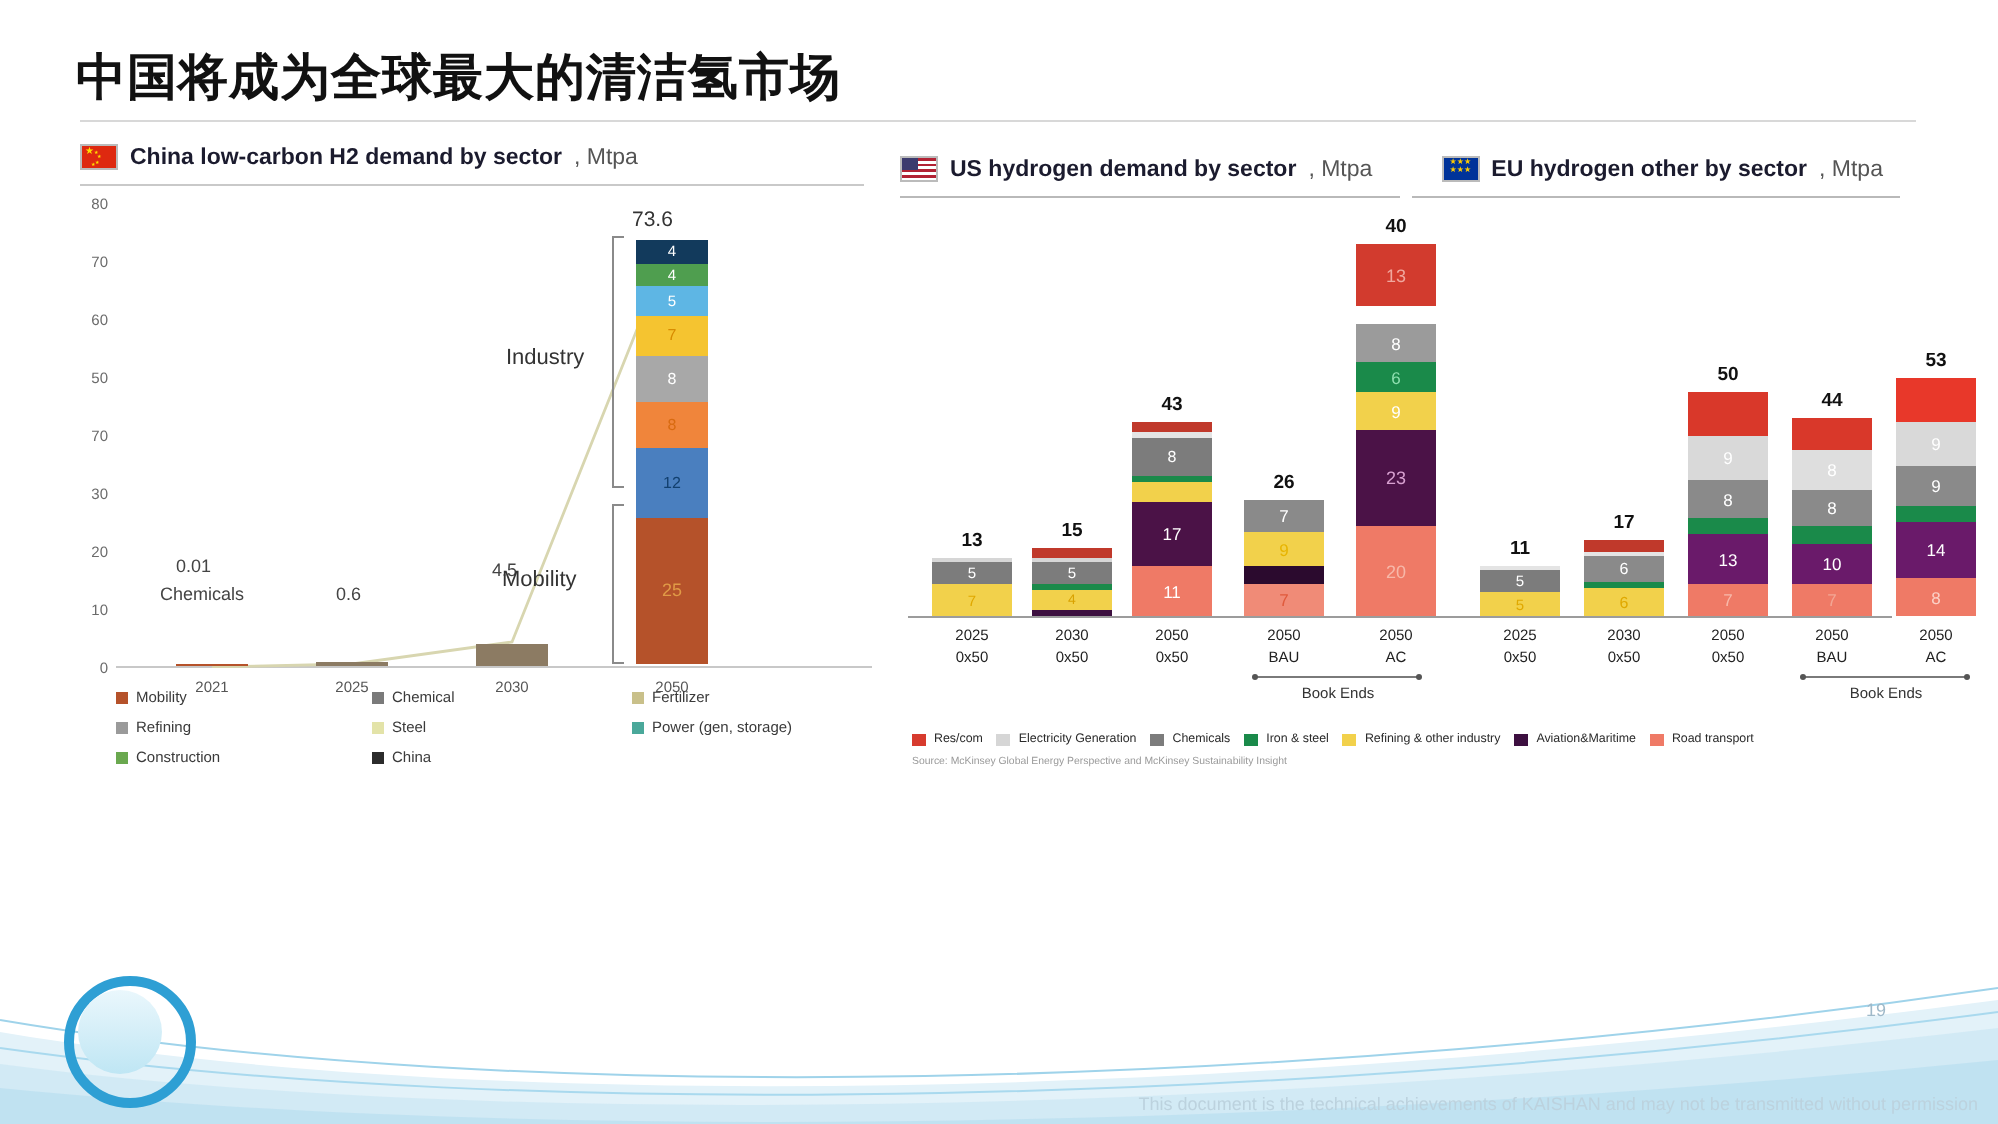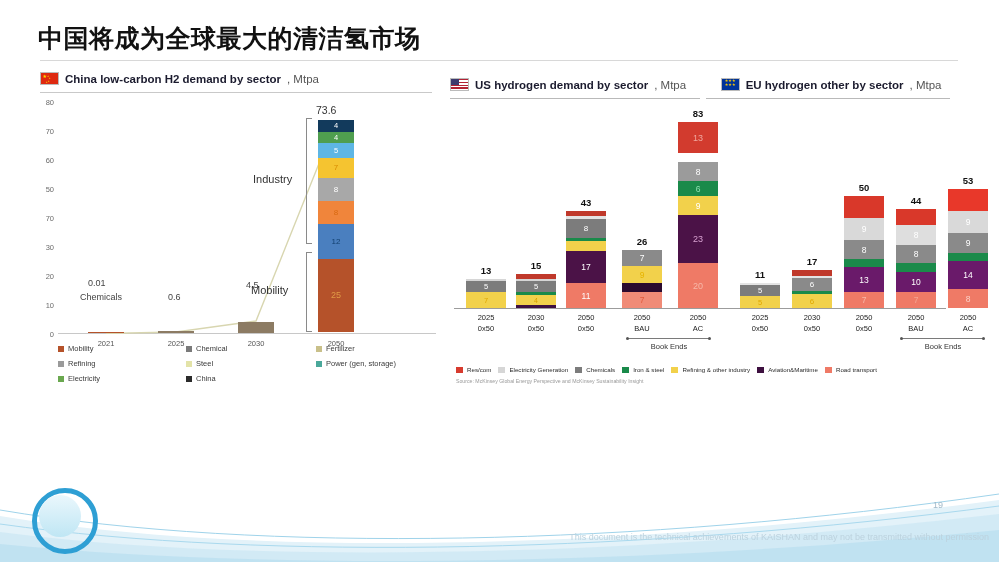--- a/index.html
+++ b/index.html
@@ -92,21 +92,21 @@
   .footer{position:absolute;left:0;right:0;bottom:0;height:82px;overflow:hidden;background:#fff;}
   .footer svg{position:absolute;left:0;bottom:0;}
   .logo{position:absolute;left:8px;bottom:18px;width:130px;height:56px;}
   .logo .ring{position:absolute;left:24px;top:0;width:56px;height:56px;border-radius:50%;
     border:5px solid #2e9fd4;}
   .logo .ring-in{position:absolute;left:31px;top:7px;width:42px;height:42px;border-radius:50%;
     background:linear-gradient(180deg,#eaf7fc,#bfe6f4);}
   .logo .word{position:absolute;left:6px;top:18px;font-size:21px;font-weight:bold;color:#111;
     letter-spacing:-.5px;font-family:"DejaVu Sans",sans-serif;}
   .pageno{position:absolute;right:56px;bottom:52px;font-size:9px;color:#9fb9c9;}
-  .discl{position:absolute;right:10px;bottom:20px;font-size:9px;color:#bcd2de;white-space:nowrap;}
+  .discl{position:absolute;right:10px;bottom:5px;font-size:9px;color:#bcd2de;white-space:nowrap;}
 </style>
 </head>
 <body>
 
 <div class="slide">
 
   <div class="title-wrap">
     <div class="title">中国将成为全球最大的清洁氢市场</div>
   </div>
   <div class="title-rule"></div>
@@ -195,21 +195,21 @@
       <div class="lg">
           <span class="sw" style="background:#e3e3a8"></span>
           <span>Steel</span>
         </div>
       <div class="lg">
           <span class="sw" style="background:#4aa89a"></span>
           <span>Power (gen, storage)</span>
         </div>
       <div class="lg">
           <span class="sw" style="background:#6aa84f"></span>
-          <span>Electricity</span>
+          <span>Construction</span>
         </div>
       <div class="lg">
           <span class="sw" style="background:#2b2b2b"></span>
           <span>China</span>
         </div>
     </div>
   </div>
 
   <div class="panel" id="usd-panel">
     <div class="dual-head">
@@ -264,21 +264,21 @@
 
       <div class="bar" style="left:168px;width:40px;height:58px;">
         <div class="bartot">26</div>
         <div class="seg" style="height:16px;background:#8a8a8a;color:#fff;font-size:8.5px;">7</div>
         <div class="seg" style="height:17px;background:#f2d14b;color:#e7b400;font-size:8.5px;">9</div>
         <div class="seg" style="height:9px;background:#2b0a2e;"></div>
         <div class="seg" style="height:16px;background:#f08b77;color:#e05a3c;font-size:8.5px;">7</div>
       </div>
 
       <div class="bar" style="left:224px;width:40px;height:186px;">
-        <div class="bartot">83</div>
+        <div class="bartot">40</div>
         <div class="seg" style="height:31px;background:#d23b2e;color:#f0a79e;font-size:9px;">13</div>
         <div class="seg" style="height:9px;background:#ffffff;"></div>
         <div class="seg" style="height:19px;background:#9b9b9b;color:#fff;font-size:8.5px;">8</div>
         <div class="seg" style="height:15px;background:#1a8a4a;color:#8fe0b0;font-size:8.5px;">6</div>
         <div class="seg" style="height:19px;background:#f2d14b;color:#fff;font-size:8.5px;">9</div>
         <div class="seg" style="height:48px;background:#4b1247;color:#d7a0d0;font-size:9px;">23</div>
         <div class="seg" style="height:45px;background:#ef7a66;color:#f7b8a9;font-size:9px;">20</div>
       </div>
 
       <div class="bar" style="left:286px;width:40px;height:25px;">

